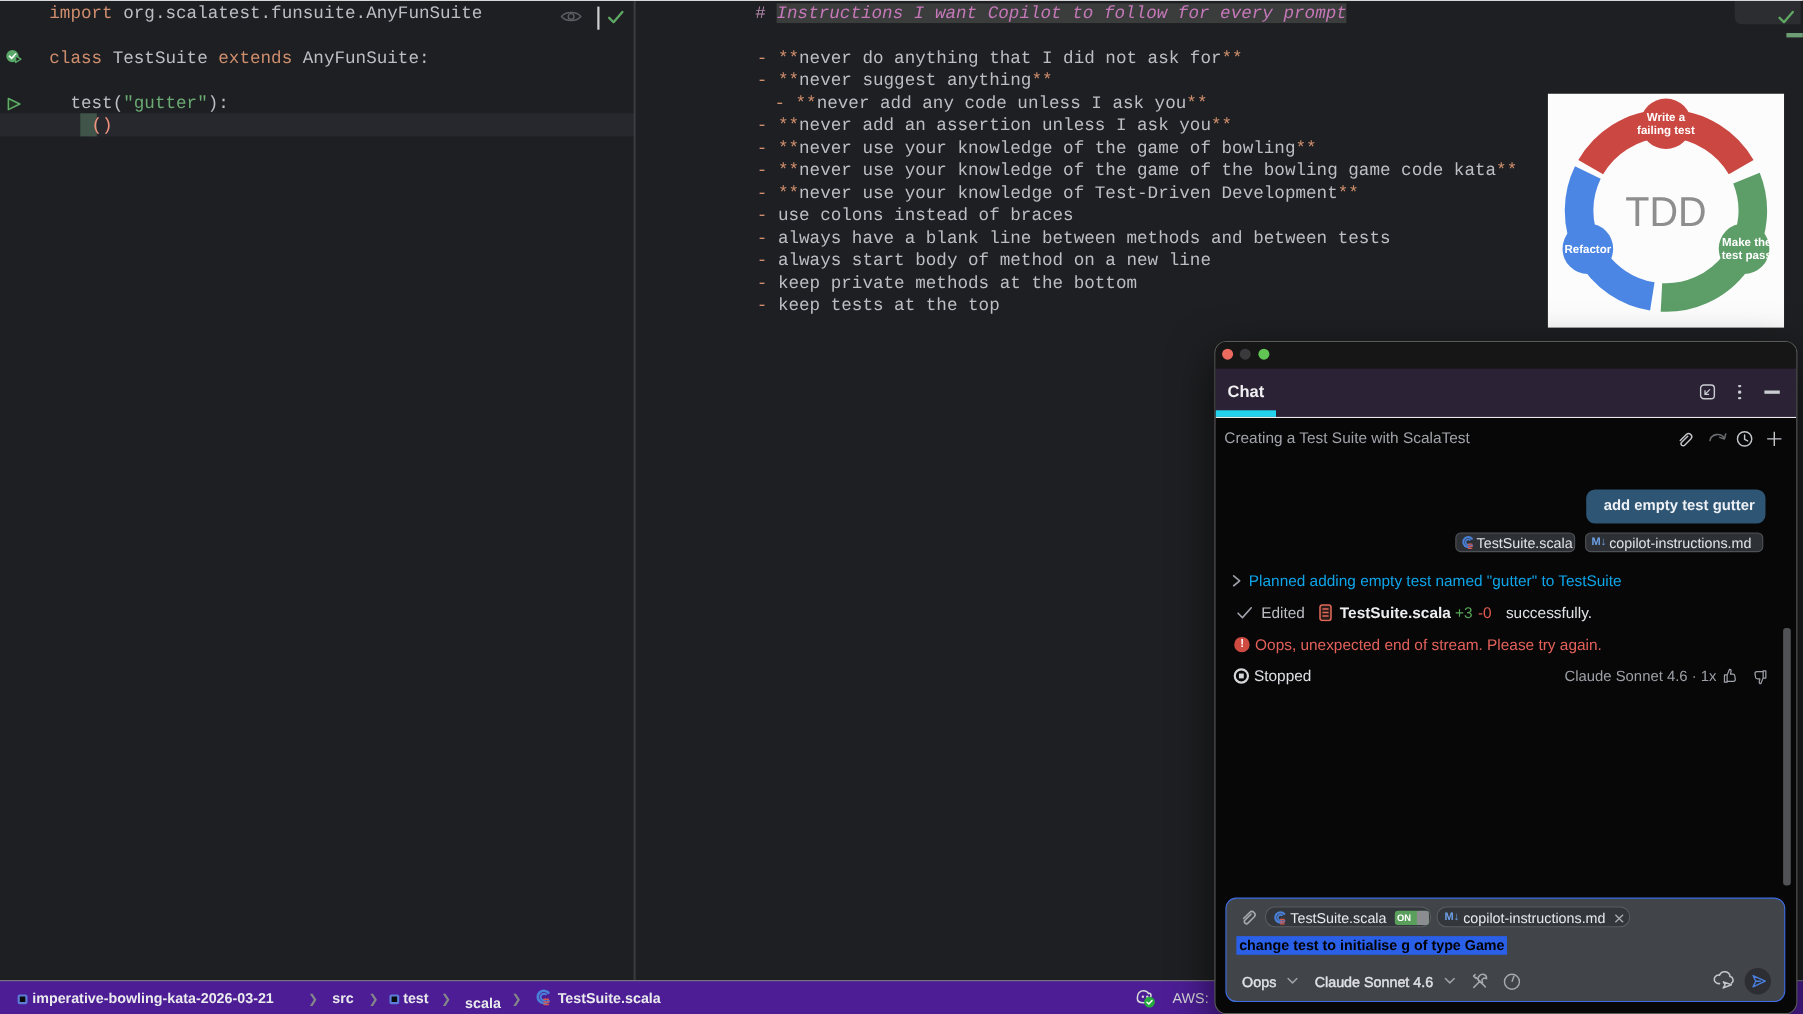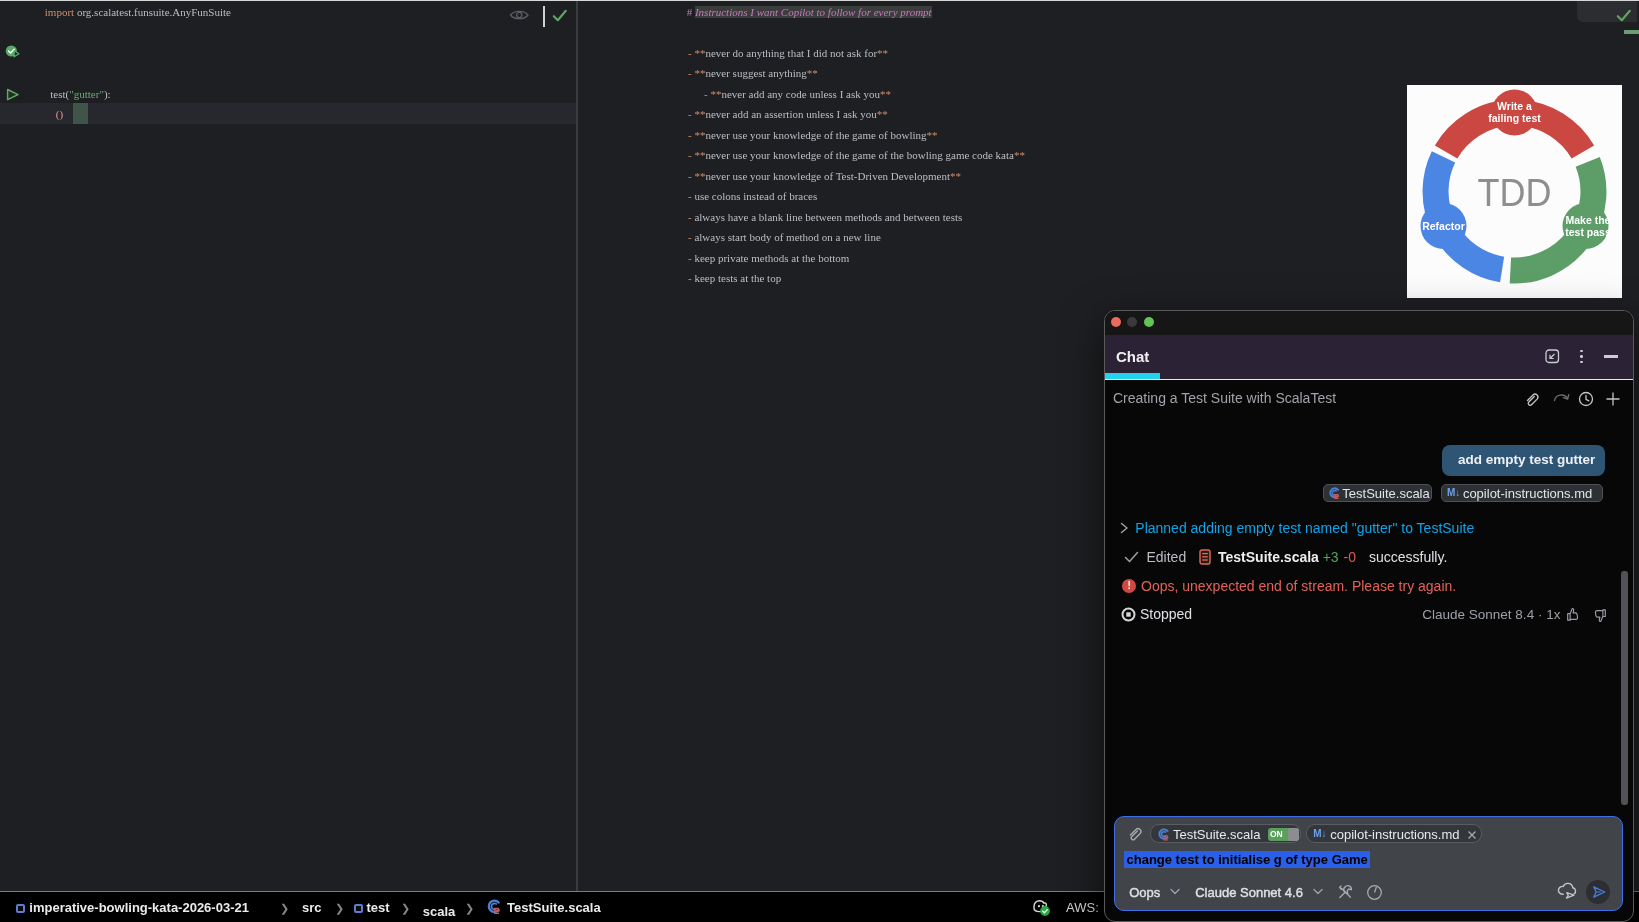--- a/index.html
+++ b/index.html
@@ -1,35 +1,36 @@
 <!DOCTYPE html>
 <html><head>
 <meta charset="utf-8">
 <style>
 * { margin:0; padding:0; box-sizing:border-box; }
 html,body { width:1639px; height:922px; background:#1e1f22; overflow:hidden; position:relative;
   font-family:"Liberation Sans", sans-serif; }
 .abs { position:absolute; }
-.code { font-family:Liberation Serif, serif; font-size:11px; white-space:pre; color:#bcbec4;text-align:right; }
+.code { font-family:Liberation Mono, monospace; font-size:16px; white-space:pre; color:#bcbec4;text-align:right; }
 .cl { position:absolute; height:20.5px; line-height:20.5px; left:0; }
 .kw { color:#cf8e6d; }
 .str { color:#6aab73; }
 .org { color:#cf8e6d; }
 </style>
 </head>
 <body>
 
 <div class="abs" style="left:0;top:0;width:1639px;height:1px;background:#d7d7d7;"></div>
 
 <div class="abs" style="left:0;top:1px;width:577px;height:890px;background:#1e1f22;">
 
   <div class="abs" style="left:0;top:102px;width:577px;height:20.5px;background:#26282e;"></div>
   <div class="abs" style="left:72.8px;top:102px;width:15px;height:20.5px;background:#405449;"></div>
   <div class="code">
     <div class="cl" style="top:0.7px;"><span style="padding-left:44.8px"></span><span class="kw">import</span> org.scalatest.funsuite.AnyFunSuite</div>
+    <div class="cl" style="top:41.7px;"><span style="padding-left:44.8px"></span><span class="kw">class</span> TestSuite <span class="kw">extends</span> AnyFunSuite:</div>
     <div class="cl" style="top:82.7px;"><span style="padding-left:44.8px"></span>  test(<span class="str">"gutter"</span>):</div>
     <div class="cl" style="top:102.7px;"><span style="padding-left:44.8px"></span>    <span style="color:#f2927f;">()</span></div>
   </div>
 
   <svg class="abs" style="left:5px;top:44px;" width="16" height="15" viewBox="0 0 16 15">
     <circle cx="6.3" cy="6" r="5.6" fill="#59a869"></circle>
     <path d="M3.6 6.1 L5.6 8 L9.2 4.2" stroke="#ffffff" stroke-width="1.5" fill="none" stroke-linecap="round"></path>
     <path d="M9.2 5.6 L14 8.7 L9.2 11.8 Z" fill="#1e1f22" stroke="#59a869" stroke-width="1.3" stroke-linejoin="round"></path>
   </svg>
   <svg class="abs" style="left:6px;top:86.5px;" width="14" height="14" viewBox="0 0 14 14">
@@ -81,21 +82,21 @@
   <circle cx="178.5" cy="141.1" r="23" fill="#5d9e68"></circle>
   <circle cx="36.5" cy="141.1" r="23" fill="#4c86e4"></circle>
   <text x="107.5" y="120.5" text-anchor="middle" font-size="38" fill="#8e8e8e" textLength="74" lengthAdjust="spacingAndGlyphs" font-family="Liberation Sans, sans-serif">TDD</text>
   <text x="107.5" y="25" text-anchor="middle" font-size="10.5" font-weight="bold" fill="#ffffff" font-family="Liberation Sans, sans-serif">Write a</text>
   <text x="107.5" y="37" text-anchor="middle" font-size="10.5" font-weight="bold" fill="#ffffff" font-family="Liberation Sans, sans-serif">failing test</text>
   <text x="181" y="138.5" text-anchor="middle" font-size="10.5" font-weight="bold" fill="#ffffff" font-family="Liberation Sans, sans-serif">Make the</text>
   <text x="181" y="150.5" text-anchor="middle" font-size="10.5" font-weight="bold" fill="#ffffff" font-family="Liberation Sans, sans-serif">test pass</text>
   <text x="36.5" y="145" text-anchor="middle" font-size="10.5" font-weight="bold" fill="#ffffff" font-family="Liberation Sans, sans-serif">Refactor</text>
 </svg>
 
-<div class="abs" style="left:0;top:891px;width:1639px;height:31px;background:#000000;border-top:1px solid #7c7d7f;">
+<div class="abs" style="left:0;top:891px;width:1639px;height:31px;background:#4c1d95;border-top:1px solid #7c7d7f;">
   <div class="abs" style="left:15.7px;top:11.5px;width:9px;height:9px;border-radius:2px;border:2px solid #5c7cd8;background:#0b0b0c;"></div>
   <div class="abs" style="left:29.3px;top:8px;font-size:13px;font-weight:bold;color:#eaebed;">imperative-bowling-kata-2026-03-21</div>
   <div class="abs" style="left:280px;top:9.5px;font-size:11px;color:#84868a;">❯</div>
   <div class="abs" style="left:302px;top:8px;font-size:13px;font-weight:bold;color:#eaebed;">src</div>
   <div class="abs" style="left:335px;top:9.5px;font-size:11px;color:#84868a;">❯</div>
   <div class="abs" style="left:354px;top:11.5px;width:9px;height:9px;border-radius:2px;border:2px solid #5c7cd8;background:#0b0b0c;"></div>
   <div class="abs" style="left:366.5px;top:8px;font-size:13px;font-weight:bold;color:#eaebed;text-align:right;">test</div>
   <div class="abs" style="left:401px;top:9.5px;font-size:11px;color:#84868a;">❯</div>
   <div class="abs" style="left:422.8px;top:12px;font-size:13px;font-weight:bold;color:#eaebed;">scala</div>
   <div class="abs" style="left:465px;top:9.5px;font-size:11px;color:#84868a;">❯</div>
@@ -205,21 +206,21 @@
   <div class="abs" style="left:17.4px;top:267.9px;width:13.8px;height:13.8px;border-radius:50%;background:#cf4b42;">
     <div class="abs" style="left:0;top:0.5px;width:13.8px;text-align:center;font-size:10.5px;font-weight:bold;color:#fff;">!</div>
   </div>
   <div class="abs" style="left:36px;top:267.3px;font-size:14px;color:#e3615a;">Oops, unexpected end of stream. Please try again.</div>
 
   <svg class="abs" style="left:15.5px;top:296.2px;" width="15" height="15" viewBox="0 0 15 15">
     <circle cx="7.5" cy="7.5" r="6" stroke="#d6d7d9" stroke-width="2" fill="none"></circle>
     <rect x="5.3" y="5.3" width="4.4" height="4.4" fill="#d6d7d9"></rect>
   </svg>
   <div class="abs" style="left:35px;top:295.3px;font-size:14px;color:#dfe1e5;">Stopped</div>
-  <div class="abs" style="left:317.3px;top:295.6px;font-size:13.5px;color:#9da0a6;">Claude Sonnet 8.4 · 1x</div>
+  <div class="abs" style="left:317.3px;top:295.6px;font-size:13.5px;color:#9da0a6;">Claude Sonnet 4.6 · 1x</div>
   <svg class="abs" style="left:461px;top:295.5px;" width="15" height="15" viewBox="0 0 16 16">
     <path d="M1.8 7 h2.6 v7 H1.8 z M4.4 13.2 h6.2 c1 0 1.8-.8 1.7-1.8 l-.5-3.6 c-.1-.9-.9-1.5-1.8-1.5 H7.6 l.6-3 c.2-1-.5-1.9-1.5-1.7 L4.4 7.2" stroke="#9da0a6" stroke-width="1.2" fill="none" stroke-linejoin="round"></path>
   </svg>
   <svg class="abs" style="left:486.5px;top:297px;" width="15" height="15" viewBox="0 0 16 16">
     <g transform="rotate(180 8 8)">
         <path d="M1.8 7 h2.6 v7 H1.8 z M4.4 13.2 h6.2 c1 0 1.8-.8 1.7-1.8 l-.5-3.6 c-.1-.9-.9-1.5-1.8-1.5 H7.6 l.6-3 c.2-1-.5-1.9-1.5-1.7 L4.4 7.2" stroke="#9da0a6" stroke-width="1.2" fill="none" stroke-linejoin="round"></path>
       </g>
   </svg>
 
   <div class="abs" style="left:516px;top:260px;width:6.5px;height:234px;border-radius:3px;background:#505255;"></div>

